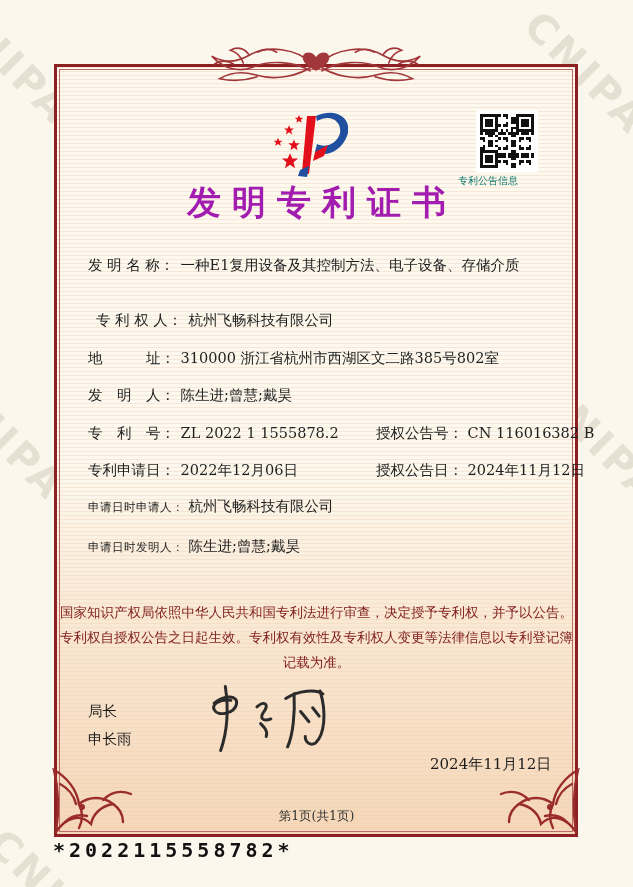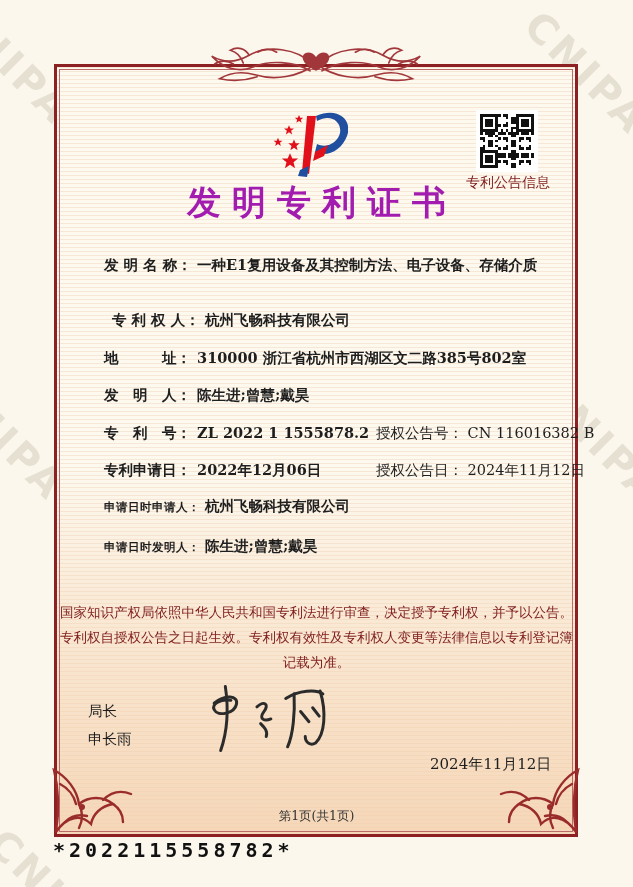--- a/index.html
+++ b/index.html
@@ -37,27 +37,27 @@
   .corner-right { left:493px; top:754px; transform:scaleX(-1); }
   
   .content { position:absolute; z-index:3; inset:0; }
   .cert-no { position:absolute; left:76px; top:100px; font-size:15px; letter-spacing:1.5px; }
   .logo { position:absolute; left:243px; top:104px; width:105px; height:82px; }
   .qr-box {
     position:absolute; left:476px; top:110px; width:62px; height:62px;
     background:#ffffff; padding:4px;
   }
   .qr-box svg { display:block; width:54px; height:54px; }
-  .qr-label { position:absolute; left:458px; top:174px; width:100px; text-align:center;
-    font-size:14px; color:#7f1d1d; }
+  .qr-label { position:absolute; left:458px; top:174px; width:100px; 
+    font-size:10px; color:#0f766e; }
   .title {
     position:absolute; left:0; right:0; top:180px; text-align:center;
     font-size:34px; font-weight:600; letter-spacing:11px; text-indent:11px; color:#a21caf;
   }
-  .row { position:absolute; left:104px; font-size:14.5px; white-space:nowrap;font-weight:bold; }
+  .row { position:absolute; left:88px; font-size:14.5px; white-space:nowrap; }
   .row .lbl { display:inline-block; min-width:88px; }
   .row .val {}
   .small-lbl { font-size:11.5px; letter-spacing:0.5px; }
   .r1{top:256px;} .r2{top:311px;margin-left:8px;} .r3{top:349px;} .r4{top:386px;}
   .r5{top:424px;} .r6{top:461px;} .r7{top:497px;text-align:right;} .r8{top:537px;}
   .rcol { position:absolute; left:352px; font-size:14.5px; white-space:nowrap;margin-left:24px; }
   .rc5{top:424px;} .rc6{top:461px;}
   .statement { position:absolute; left:60px; right:60px; top:600px;
     text-align:center; font-size:13.5px; line-height:25px; color:#7f1d1d; }
   .signer { position:absolute; left:88px; top:697px; font-size:14.5px; line-height:28px; }

